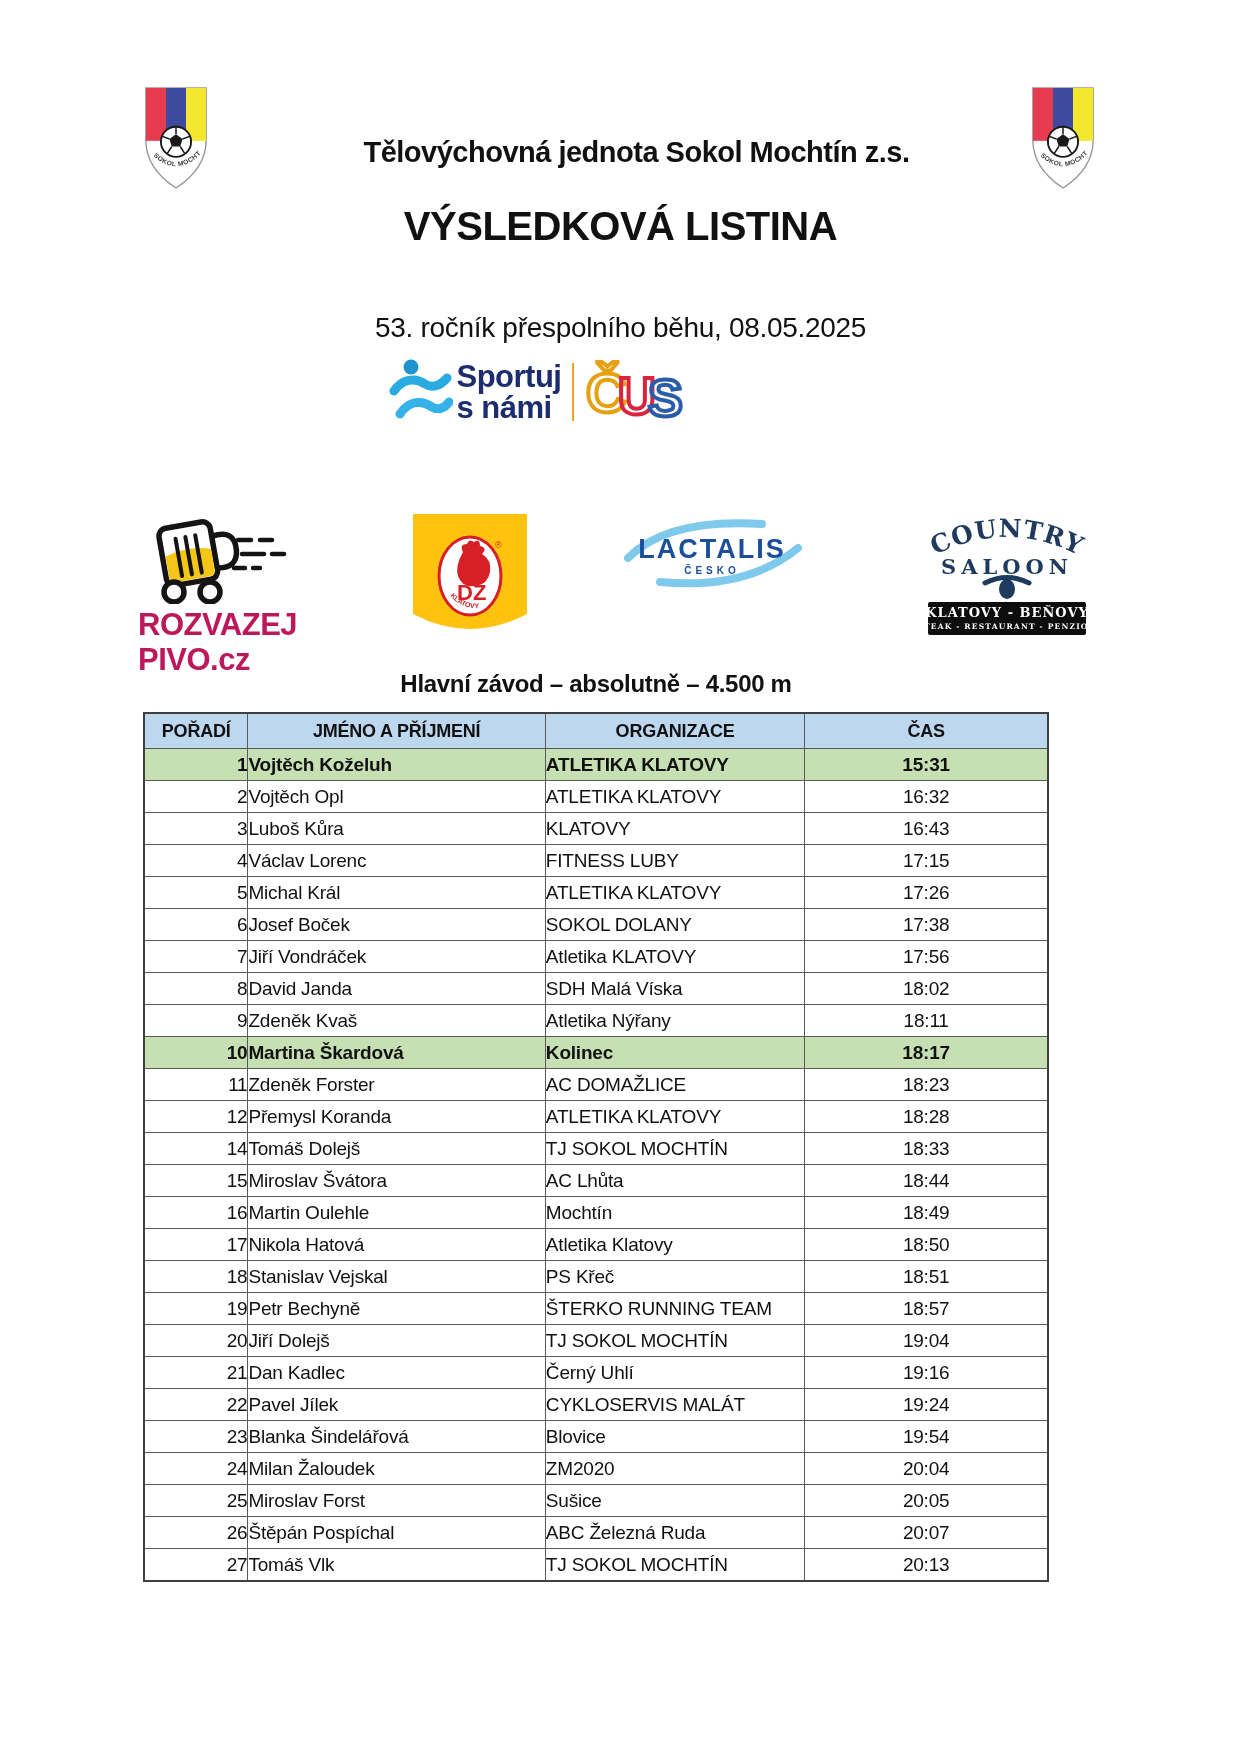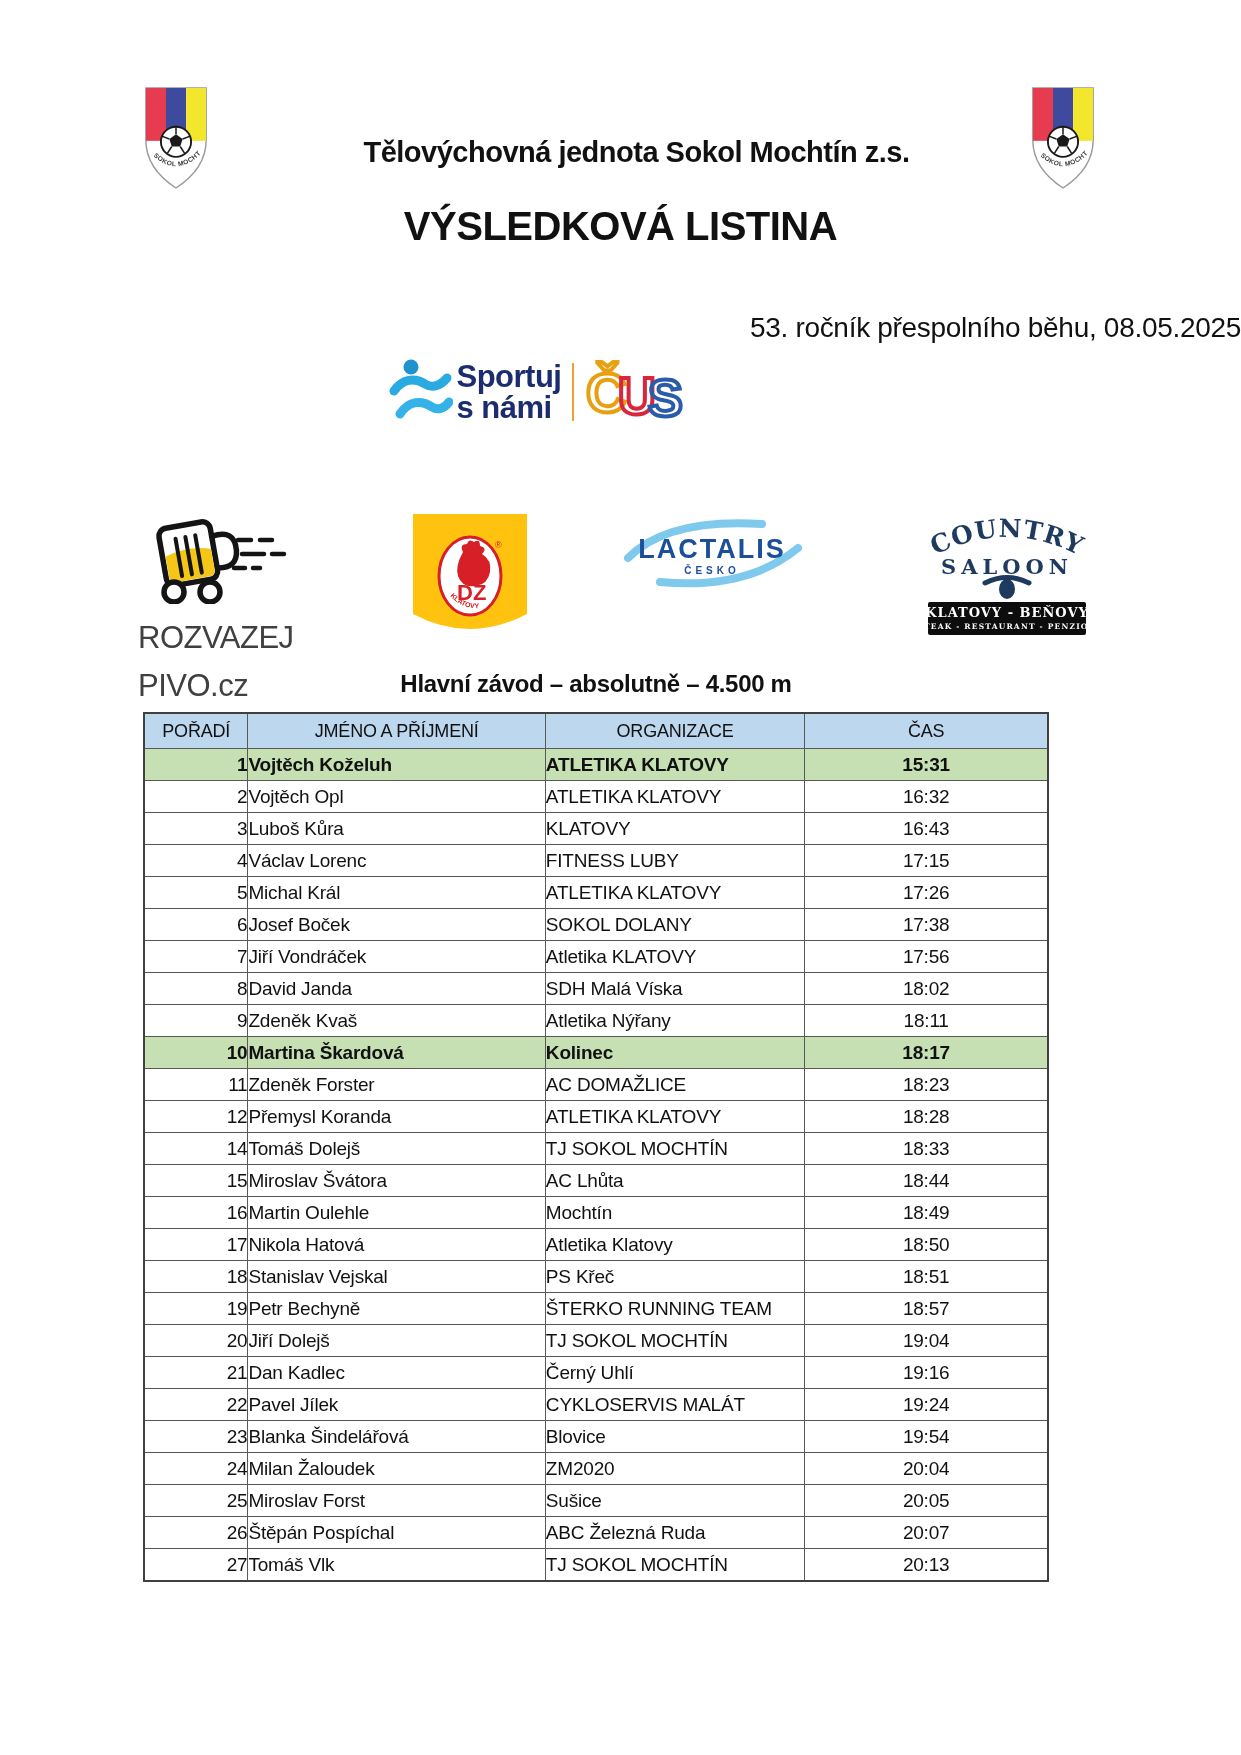--- a/index.html
+++ b/index.html
@@ -13,55 +13,55 @@
   .badge-right{left:1030px;}
   .club-name{
     position:absolute;top:136px;left:16px;width:1241px;text-align:center;
     font-size:29px;font-weight:700;letter-spacing:-0.5px;
   }
   .main-title{
     position:absolute;top:204px;left:0;width:1241px;text-align:center;
     font-size:40px;font-weight:700;letter-spacing:-0.5px;
   }
   .subtitle{
-    position:absolute;top:312px;left:0;width:1241px;text-align:right;
+    position:absolute;top:312px;left:0;width:1241px;text-align:center;
     font-size:28px;font-weight:400;letter-spacing:-0.3px;
   }
   
   .sportuj-row{
     position:absolute;top:352px;left:0;width:1070px;height:80px;
     display:flex;align-items:center;justify-content:center;gap:4px;
   }
   .runner-svg{width:66px;height:70px;}
   .sportuj-text{line-height:31px;font-size:31px;font-weight:800;color:#1b2d6e;letter-spacing:-0.5px;}
   .logo-divider{width:2px;height:58px;background:#f0a030;margin:0 6px;}
   .cus-svg{width:100px;height:64px;}
   
   .sponsor{position:absolute;}
   .sp-rozvazej{left:138px;top:518px;width:185px;}
   .sp-rozvazej .mug{width:160px;height:86px;display:block;}
-  .rozvazej-word{font-size:31px;font-weight:400;letter-spacing:-0.5px;color:#404040;line-height:29px;margin-top:19px;}
+  .rozvazej-word{font-size:31px;font-weight:700;letter-spacing:-0.5px;color:#be185d;line-height:29px;margin-top:6px;}
   .sp-dz{left:413px;top:514px;width:114px;height:132px;}
   .sp-lactalis{left:612px;top:506px;width:200px;height:96px;}
   .sp-country{left:926px;top:508px;width:162px;height:130px;}
   
   .table-heading{
     position:absolute;top:670px;left:143px;width:906px;text-align:center;
     font-size:24px;font-weight:700;letter-spacing:-0.3px;
   }
   table.results{
     position:absolute;top:712px;left:143px;width:906px;
     border-collapse:collapse;table-layout:fixed;
     border:2px solid #404040;
   }
   table.results th,table.results td{
     border:1px solid #595959;overflow:hidden;white-space:nowrap;
     letter-spacing:-0.2px;
   }
-  table.results th{height:34px;font-size:18px;font-weight:400;text-align:center;padding:0;}
+  table.results th{height:34px;font-size:18px;font-weight:700;text-align:center;padding:0;}
   table.results td{height:31px;font-size:19px;padding:0;}
   td.c-rank{text-align:right;padding-right:7px;}
   td.c-name{padding-left:9px;}
   td.c-org{padding-left:9px;}
   td.c-time{text-align:center;}
   tr.hl td{font-weight:700;}
 </style>
 </head>
 <body>
 

